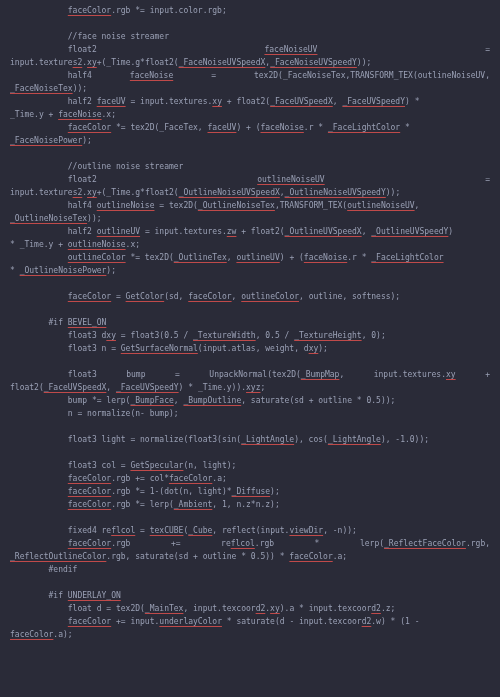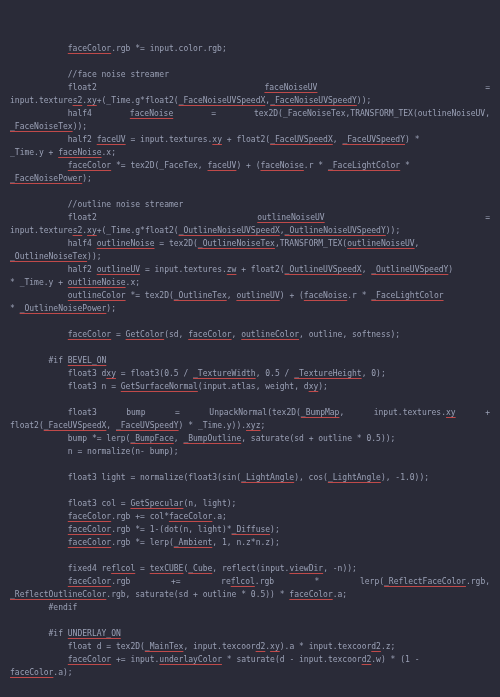--- a/index.html
+++ b/index.html
@@ -10,21 +10,20 @@
     overflow: hidden;
     background: #2a2b38;
     font-family: "Consolas", "Monaco", monospace;
     font-size: 8px;
     line-height: 13px;
     color: #9aa0b5;
   }
   .editor {
     padding: 4px 0 0 0;
     white-space: pre;
-    margin-top: 38px;
   }
   .line {
     padding: 0 10px;
     height: 13px;
     color: #9aa0b5;
   }
   .u {
     text-decoration: underline;
     text-decoration-color: #c04a4a;
     text-decoration-style: solid;

